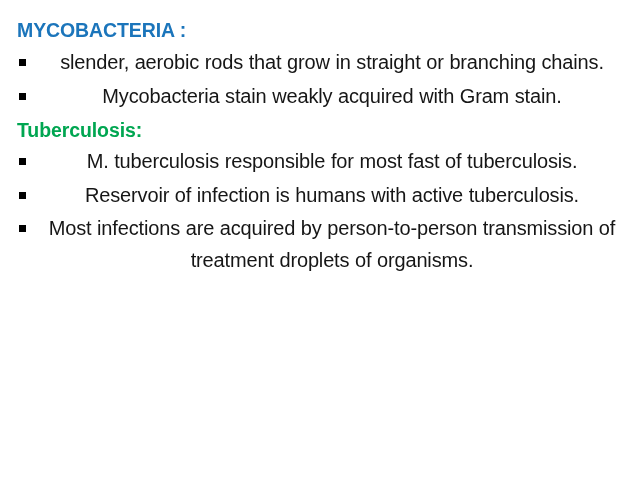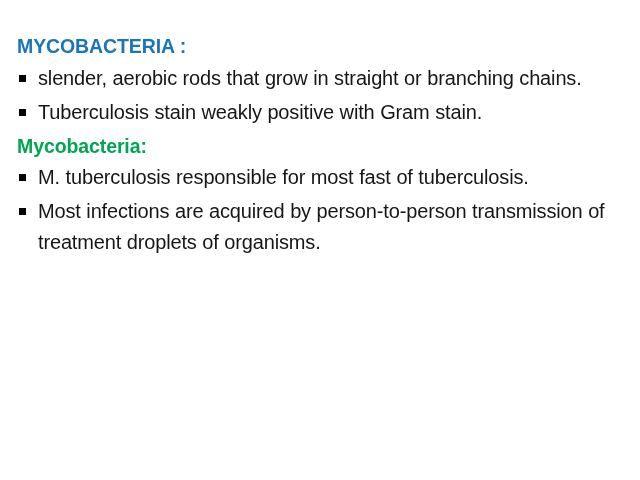--- a/index.html
+++ b/index.html
@@ -14,21 +14,21 @@
     font-family: "Liberation Sans", "DejaVu Sans", sans-serif;
     overflow: hidden;
   }
 
   #slide {
     position: relative;
     width: 640px;
     height: 480px;
     background: #ffffff;
     box-sizing: border-box;
-    padding: 30px 14px 0 14px;
+    padding: 14px 14px 0 14px;
   }
 
   .content {
     width: 612px;
   }
 
   
   .heading {
     font-weight: bold;
     font-size: 19.5px;
@@ -64,20 +64,21 @@
     position: absolute;
     left: 5px;
     top: 12px;
     width: 7px;
     height: 7px;
     background: #000000;
     display: block;
   }
   ul.bullets li .li-text {
     display: block;
+    text-align: center;
   }
 
   .group {
     margin: 0;
     padding: 0;
   }
   .group.group-1 { margin-top: 3px; }
   .group.group-2 { margin-top: 2px; }
 </style>
 </head>
@@ -88,30 +89,34 @@
 
     <div class="heading heading-blue first" style="color: rgb(27, 117, 187);">MYCOBACTERIA :</div>
 
     <ul class="bullets group group-1">
       <li>
         <span class="bullet-glyph"></span>
         <span class="li-text">slender, aerobic rods that grow in straight or branching chains.</span>
       </li>
       <li>
         <span class="bullet-glyph"></span>
-        <span class="li-text">Tuberculosis stain weakly positive with Gram stain.</span>
+        <span class="li-text">Mycobacteria stain weakly acquired with Gram stain.</span>
       </li>
     </ul>
 
-    <div class="heading heading-green" style="color: rgb(0, 166, 81);">Mycobacteria:</div>
+    <div class="heading heading-green" style="color: rgb(0, 166, 81);">Tuberculosis:</div>
 
     <ul class="bullets group group-2">
       <li>
         <span class="bullet-glyph"></span>
         <span class="li-text">M. tuberculosis responsible for most fast of tuberculosis.</span>
+      </li>
+      <li>
+        <span class="bullet-glyph"></span>
+        <span class="li-text">Reservoir of infection is humans with active tuberculosis.</span>
       </li>
       <li>
         <span class="bullet-glyph"></span>
         <span class="li-text">Most infections are acquired by person-to-person transmission of treatment droplets of organisms.</span>
       </li>
     </ul>
 
   </div>
 </div>
 

